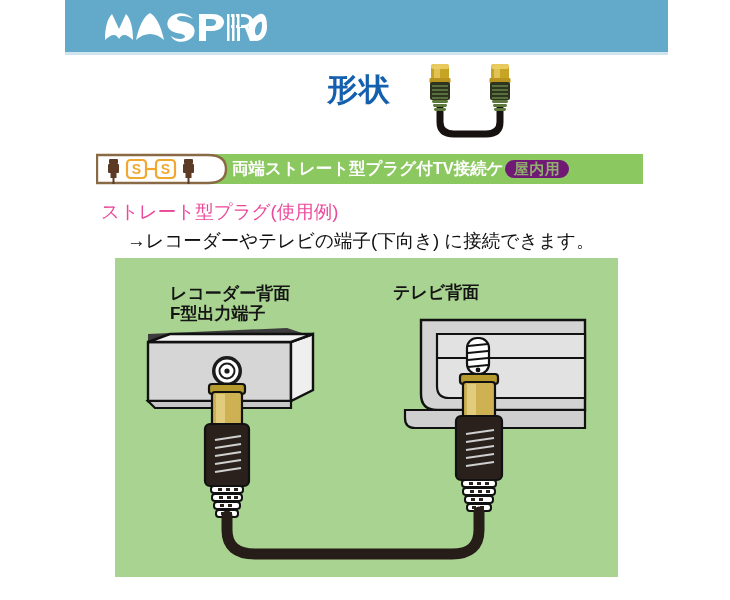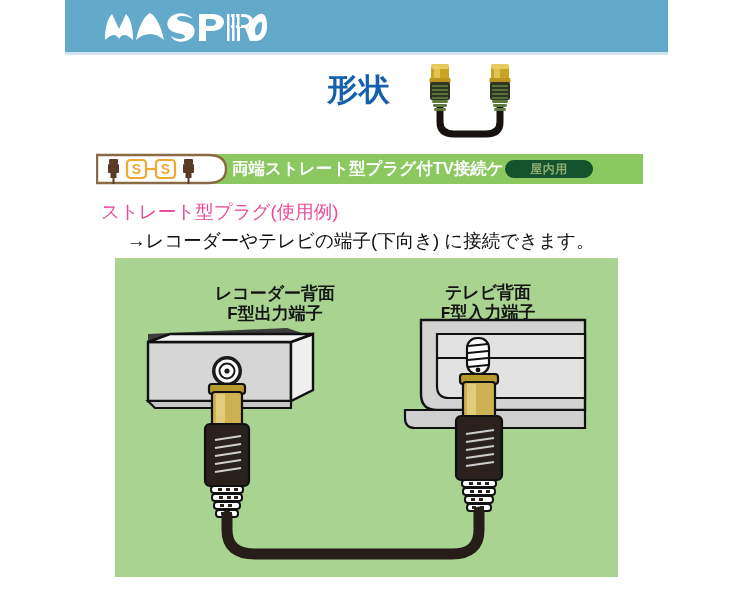--- a/index.html
+++ b/index.html
@@ -89,26 +89,26 @@
     font-size: 16.5px;
     font-weight: bold;
     color: #ffffff;
     letter-spacing: 0px;
     white-space: nowrap;
   }
   .banner-badge {
     position: absolute;
     left: 505px;
     top: 160px;
-    width: 88px;
+    width: 64px;
     height: 18px;
     border-radius: 9px;
-    background: #14532d;
+    background: #701a75;
     color: #8fae70;
-    font-size: 12px;
+    font-size: 15px;
     font-weight: bold;
     display: flex;
     align-items: center;
     justify-content: center;
     letter-spacing: 0.5px;
   }
 
   
   .copy-line1 {
     position: absolute;
@@ -136,21 +136,21 @@
     position: absolute;
     left: 115px;
     top: 258px;
     width: 503px;
     height: 319px;
     background: #a9d390;
     overflow: hidden;
   }
   .illus-label {
     position: absolute;
-    text-align: center;
+    text-align: left;
     font-size: 17px;
     font-weight: bold;
     color: #141414;
     line-height: 1.18;
     white-space: nowrap;
   }
   .label-recorder { left: 55px; top: 26px; width: 210px; }
   .label-tv       { left: 278px; top: 26px; width: 190px; font-family: Liberation Mono, monospace; }
   .illus-svg {
     position: absolute;
@@ -390,15 +390,14 @@
     <path d="M112 258 L112 272 Q112 296 140 296 L337 296 Q364 296 364 272 L364 254" fill="none" stroke="#261c18" stroke-width="11" stroke-linecap="round"></path>
   </svg>
 
   <div class="illus-label label-recorder">
     <div>レコーダー背面</div>
     <div>F型出力端子</div>
   </div>
 
   <div class="illus-label label-tv">
     <div>テレビ背面</div>
-    <div>F型入力端子</div>
   </div>
 </div>
 
 </body></html>

